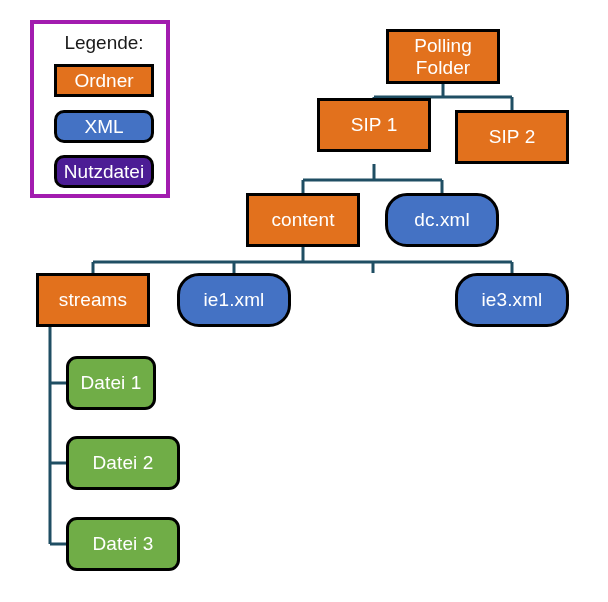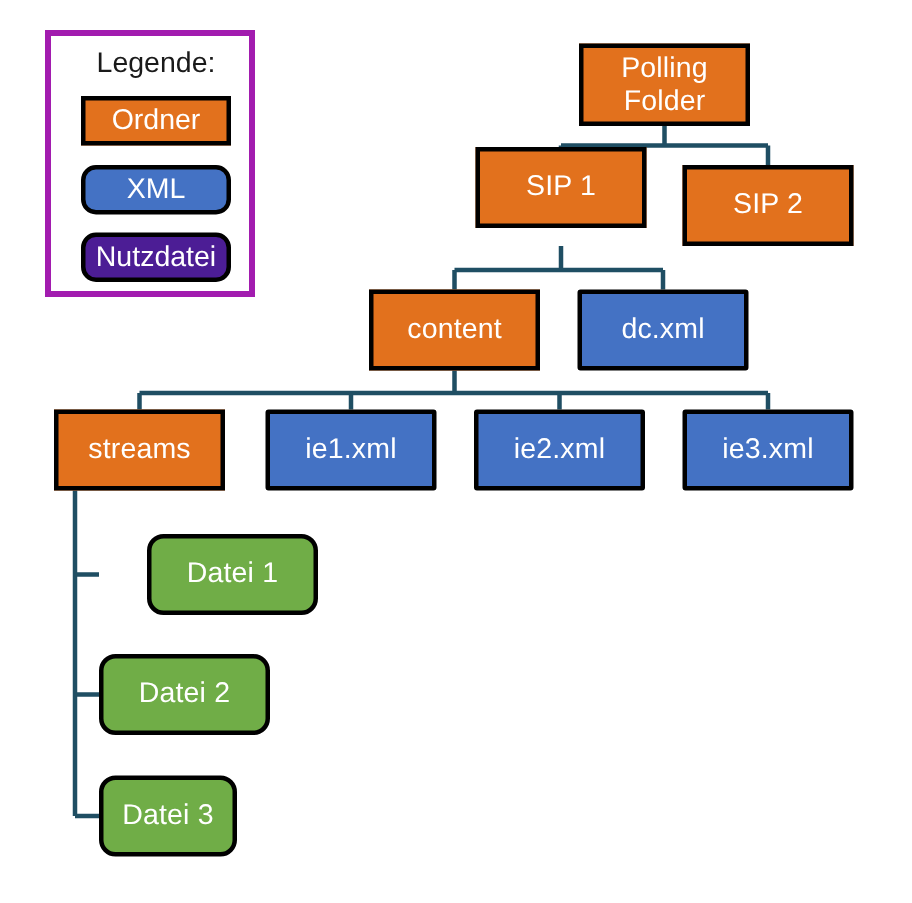--- a/index.html
+++ b/index.html
@@ -38,21 +38,21 @@
     line-height: 1.12;
     letter-spacing: .1px;
     z-index: 2;
   }
   .node.folder {
     background: #E2711D;
     border-radius: 0;
   }
   .node.xml {
     background: #4472C4;
-    border-radius: 2px;
+    border-radius: 22px;
   }
   .node.payload {
     background: #70AD47;
     border-radius: 11px;
   }
   .node .lbl {
     display: block;
     white-space: pre-line;
   }
   
@@ -133,37 +133,34 @@
   </div>
 
   <div class="node folder" style="left:36px;top:273px;width:114px;height:54px;">
     <span class="lbl">streams</span>
   </div>
 
   <div class="node xml" style="left:177px;top:273px;width:114px;height:54px;">
     <span class="lbl">ie1.xml</span>
   </div>
 
-  <div class="node xml" style="left:316px;top:273px;width:114px;height:54px;">
-    <span class="lbl">ie2.xml</span>
-  </div>
 
   <div class="node xml" style="left:455px;top:273px;width:114px;height:54px;">
     <span class="lbl">ie3.xml</span>
   </div>
 
-  <div class="node payload" style="left:66px;top:356px;width:114px;height:54px;margin-left:32px;">
+  <div class="node payload" style="left:66px;top:356px;width:90px;height:54px;">
     <span class="lbl">Datei 1</span>
   </div>
 
   <div class="node payload" style="left:66px;top:436px;width:114px;height:54px;">
     <span class="lbl">Datei 2</span>
   </div>
 
-  <div class="node payload" style="left:66px;top:517px;width:92px;height:54px;">
+  <div class="node payload" style="left:66px;top:517px;width:114px;height:54px;">
     <span class="lbl">Datei 3</span>
   </div>
 
   <div id="legend">
     <div id="legend-title">Legende:</div>
     <div class="swatch folder">
       <span>Ordner</span>
     </div>
     <div class="swatch xml">
       <span>XML</span>

